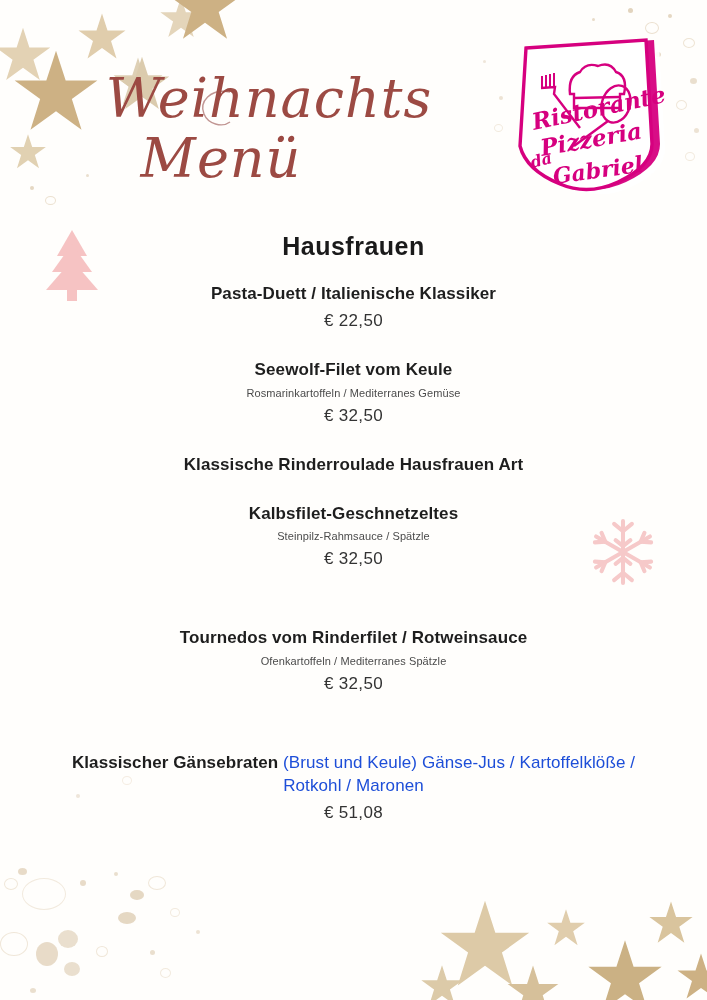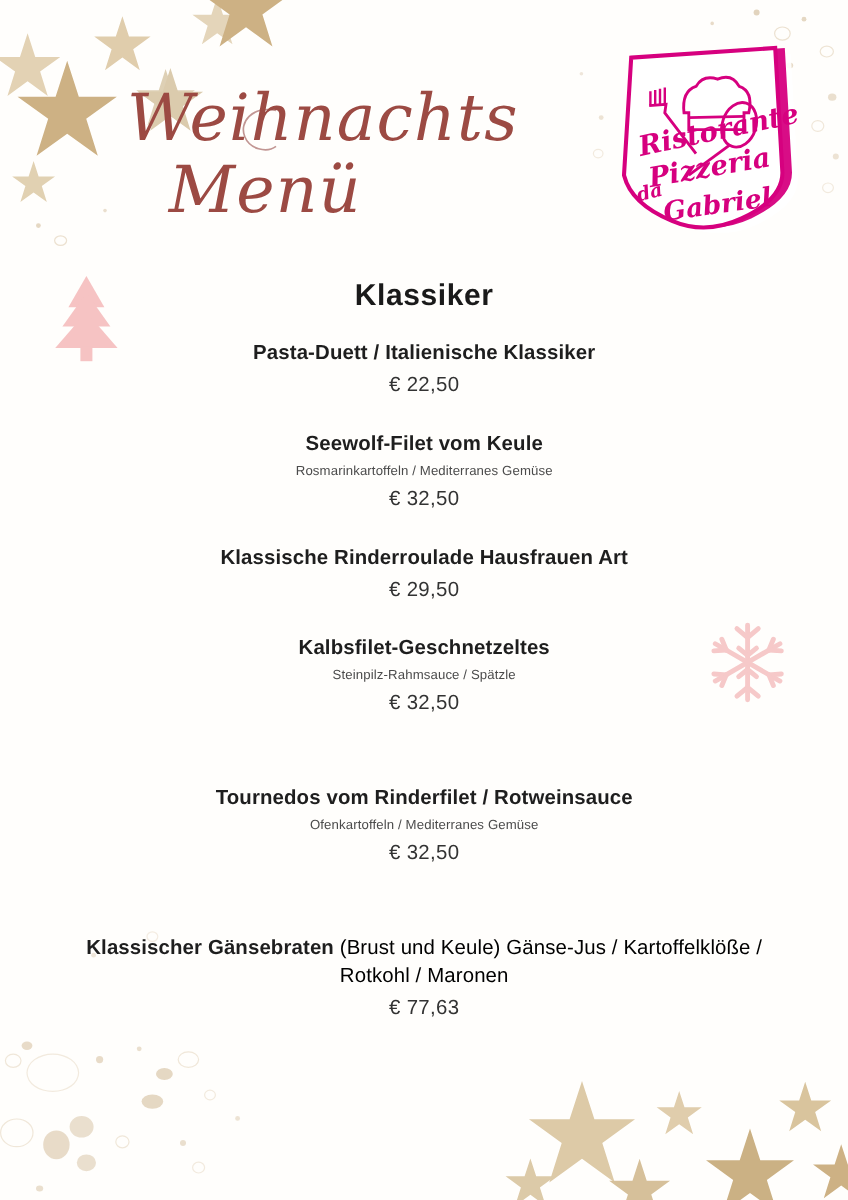--- a/index.html
+++ b/index.html
@@ -114,21 +114,21 @@
     font-size: 17px;
     font-weight: bold;
     color: #1e1e1e;
     letter-spacing: 0.1px;
     line-height: 1.35;
     margin: 0;
     padding: 0 60px;
   }
   .item-name .regular {
     font-weight: normal;
-    color: #000000;
+    color: #1d4ed8;
   }
   .item-desc {
     font-size: 11px;
     font-weight: normal;
     color: #4b4b4b;
     letter-spacing: 0.1px;
     line-height: 1.35;
     margin: 4px 0 0 0;
   }
   .item-price {
@@ -308,49 +308,48 @@
     </svg>
   </div>
 
   <div class="title-block">
     <div class="title-line title-line-1">Weihnachts</div>
     <div class="title-line title-line-2">Menü</div>
   </div>
 
   <div class="menu">
 
-    <h2 class="section-heading">Klassiker</h2>
+    <h2 class="section-heading">Hausfrauen</h2>
 
     <div class="menu-item">
       <div class="item-name">Pasta-Duett / Italienische Klassiker</div>
       <div class="item-price">€ 22,50</div>
     </div>
 
     <div class="menu-item">
       <div class="item-name">Seewolf-Filet vom Keule</div>
       <div class="item-desc">Rosmarinkartoffeln / Mediterranes Gemüse</div>
       <div class="item-price">€ 32,50</div>
     </div>
 
     <div class="menu-item">
       <div class="item-name">Klassische Rinderroulade Hausfrauen Art</div>
-      <div class="item-price">€ 29,50</div>
     </div>
 
     <div class="menu-item">
       <div class="item-name">Kalbsfilet-Geschnetzeltes</div>
       <div class="item-desc">Steinpilz-Rahmsauce / Spätzle</div>
       <div class="item-price">€ 32,50</div>
     </div>
 
     <div class="menu-item gap-before">
       <div class="item-name">Tournedos vom Rinderfilet / Rotweinsauce</div>
-      <div class="item-desc">Ofenkartoffeln / Mediterranes Gemüse</div>
+      <div class="item-desc">Ofenkartoffeln / Mediterranes Spätzle</div>
       <div class="item-price">€ 32,50</div>
     </div>
 
     <div class="menu-item gap-before">
       <div class="item-name"><span>Klassischer Gänsebraten</span><span class="regular"> (Brust und Keule) Gänse-Jus / Kartoffelklöße / Rotkohl / Maronen</span></div>
-      <div class="item-price">€ 77,63</div>
+      <div class="item-price">€ 51,08</div>
     </div>
 
   </div>
 </div>
 
 </body></html>

